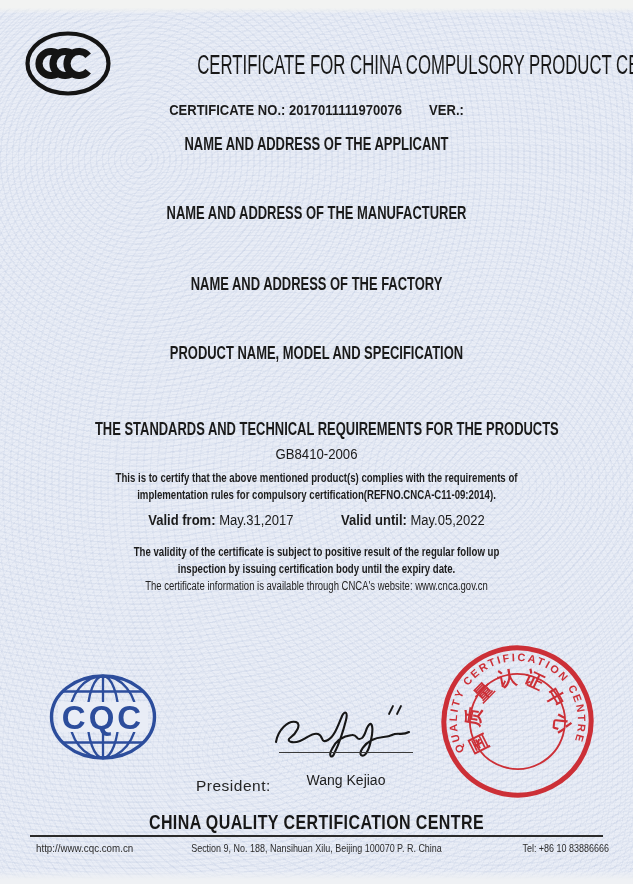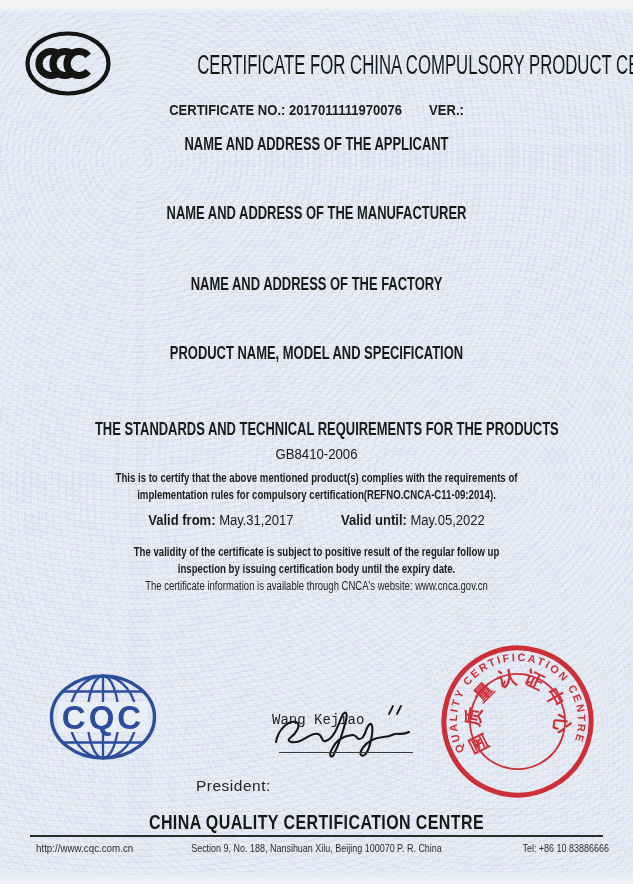--- a/index.html
+++ b/index.html
@@ -33,22 +33,22 @@
   .certno .ver{margin-left:28px;}
   .sec-h{font-weight:700;font-size:18.5px;color:#1a1a1a;transform:scaleX(.70);}
   .std-code{font-size:15.5px;font-weight:400;transform:scaleX(.85);}
   .stmt{font-weight:700;font-size:13px;color:#1c1c1c;transform:scaleX(.74);}
   .valid-row{top:511px;font-size:15.5px;transform:scaleX(.84);}
   .valid-row b{font-weight:700;}
   .valid-row .gap{display:inline-block;width:48px;}
   .info-note{font-size:12.5px;font-weight:400;color:#222;transform:scaleX(.76);}
   .president{position:absolute;left:196px;top:729px;font-size:15.5px;color:#242424;letter-spacing:.5px;margin-top:48px;}
   .sig-line{position:absolute;left:279px;top:752px;width:134px;height:0;border-top:1.6px solid #3a3a3a;}
-  .sig-name{position:absolute;left:272px;top:712px;width:148px;
-    font-family:Liberation Mono, monospace;font-size:14px;color:#1d1d1d;}
+  .sig-name{position:absolute;left:272px;top:772px;width:148px;text-align:center;
+    font-family:Liberation Sans, sans-serif;font-size:14px;color:#1d1d1d;}
   .org-title{top:811px;font-size:20px;font-weight:700;letter-spacing:.5px;transform:scaleX(.80);color:#171717;}
   .footer-rule{position:absolute;left:30px;top:835px;width:573px;height:0;border-top:2.2px solid #2b2b2b;}
   .foot{position:absolute;top:842px;font-size:11.5px;color:#2c2c2c;white-space:nowrap;}
   .foot-web{left:36px;transform:scaleX(.85);transform-origin:left center;}
   .foot-addr{left:0;right:0;text-align:center;transform:scaleX(.78);}
   .foot-tel{right:24px;transform:scaleX(.78);transform-origin:right center;}
   svg{display:block;}
 </style>
 </head>
 <body>

